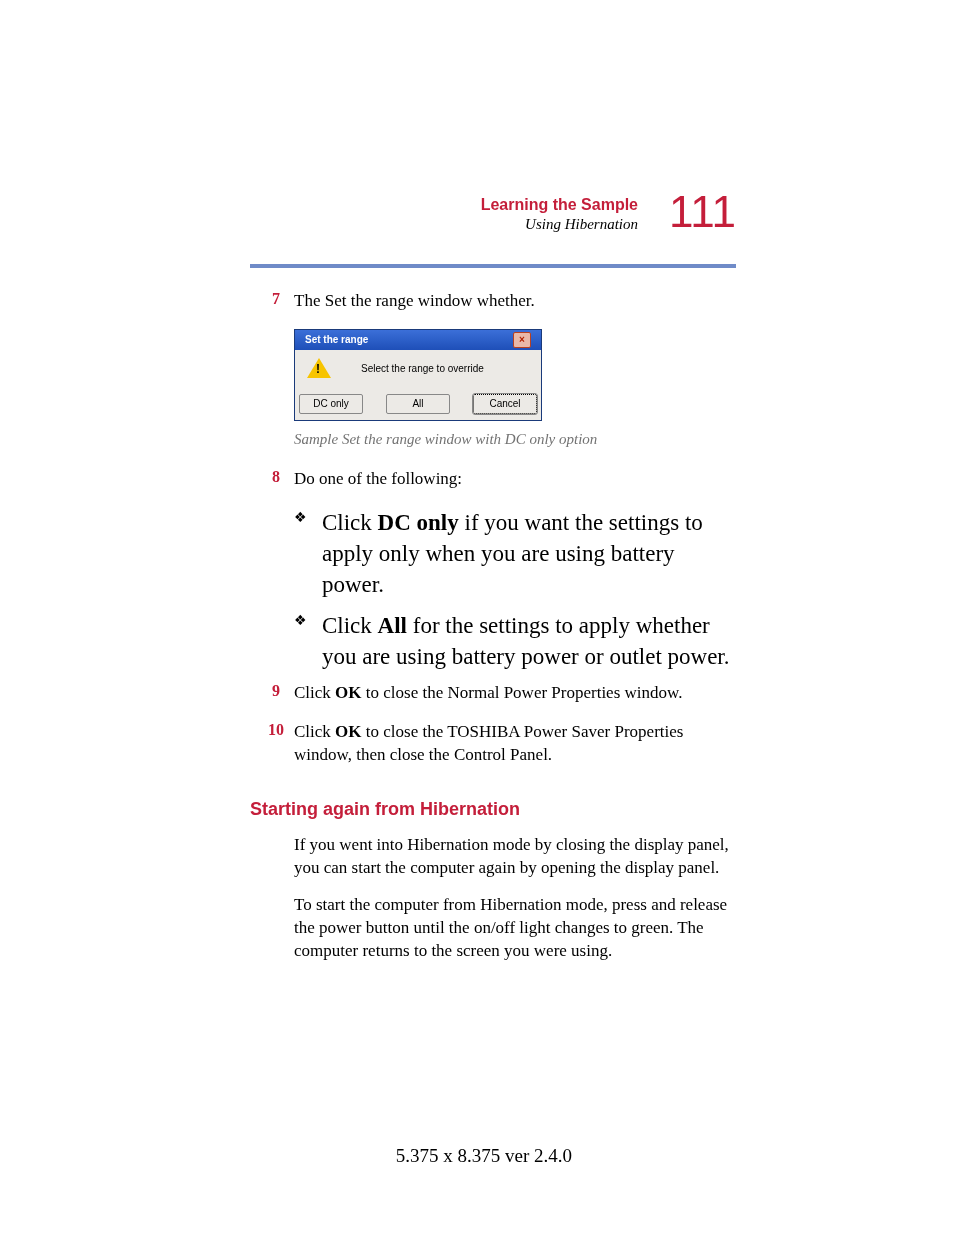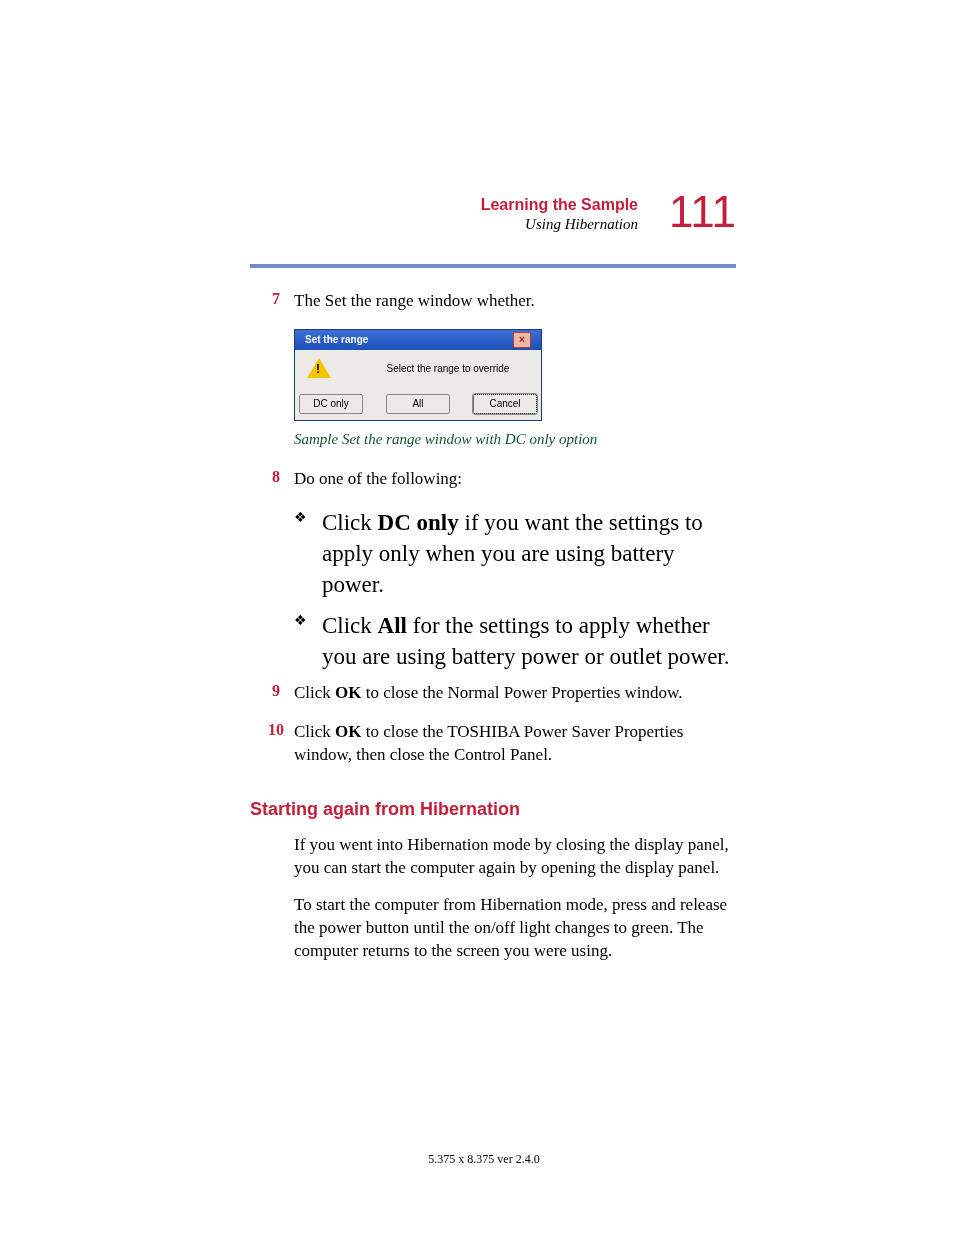--- a/index.html
+++ b/index.html
@@ -93,21 +93,21 @@
     padding-top: 2px;
   }
   .bullet-body {
     font-size: 23px;
     line-height: 1.35;
     flex: 1;
   }
   .bullet-body .bold { font-weight: bold; }
   .caption {
     font-style: italic;
-    color: #14532d;
+    color: #737373;
     font-size: 15px;
     margin-left: 44px;
     margin-top: 10px;
     margin-bottom: 20px;
   }
   .h2 {
     font-family: Arial, Helvetica, sans-serif;
     color: #c41e3a;
     font-weight: bold;
     font-size: 18px;
@@ -119,21 +119,21 @@
     line-height: 1.35;
     margin-left: 44px;
     margin-bottom: 14px;
   }
   .footer {
     position: absolute;
     bottom: 68px;
     left: 0;
     right: 0;
     text-align: center;
-    font-size: 12px;
+    font-size: 19px;
     padding-left: 14px;
   }
 
   
   .dialog {
     margin-left: 44px;
     width: 246px;
     border: 1px solid #1a3a7a;
     font-family: Tahoma, Arial, sans-serif;
     font-size: 10px;
@@ -182,21 +182,21 @@
   }
   .warn-icon::after {
     content: "!";
     position: absolute;
     left: -3px;
     top: 4px;
     font-weight: bold;
     color: #000;
     font-size: 12px;
   }
-  .dialog-msg { flex: 1; text-align: center; font-size: 10px; padding-top: 2px;}
+  .dialog-msg { flex: 1; text-align: left; font-size: 10px; padding-top: 2px;}
   .dialog-buttons {
     display: flex;
     justify-content: space-between;
     padding: 4px 4px 6px 4px;
   }
   .dbtn {
     border: 1px solid #888;
     background: #eceae6;
     font-size: 10px;
     width: 62px;

